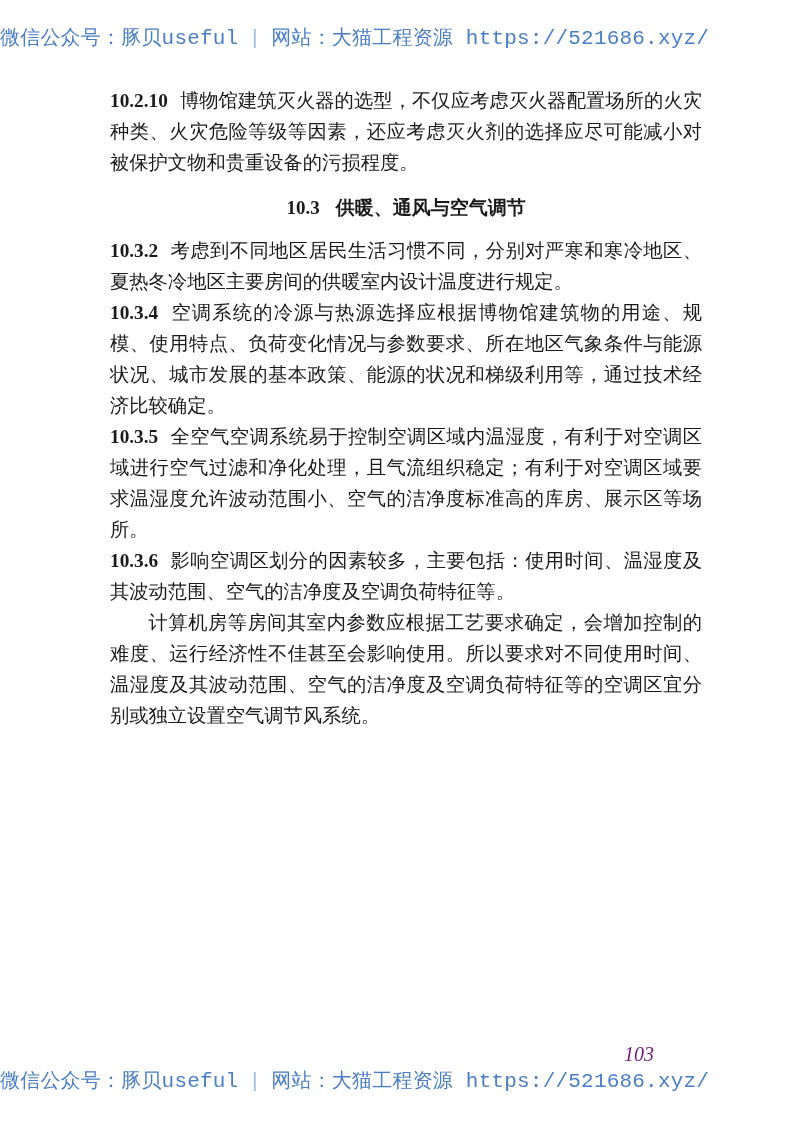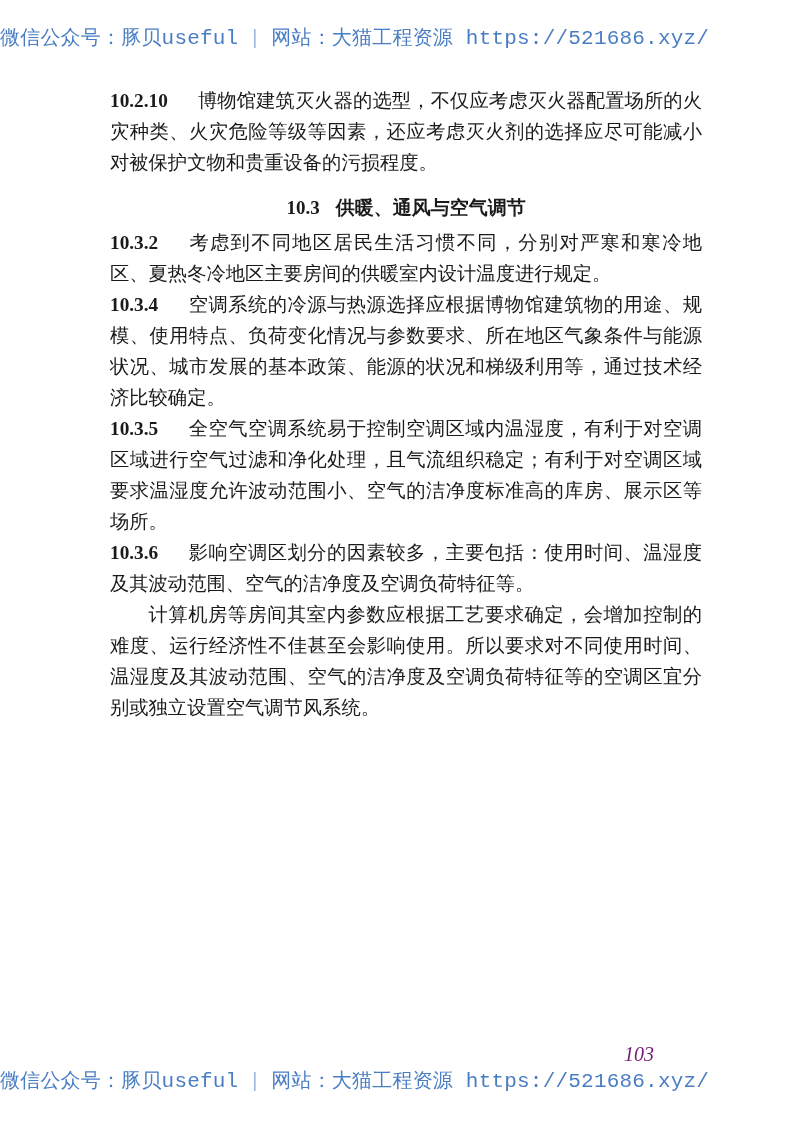--- a/index.html
+++ b/index.html
@@ -15,24 +15,24 @@
   }
   .watermark .cjk { font-family: "DejaVu Sans", sans-serif; font-size: 20px; }
   .watermark .sep { color: #9fb9df; margin: 0 10px; }
   .wm-top { top: 24px; }
   .wm-bottom { top: 1067px; }
   .content {
     position: absolute; left: 110px; top: 85px; width: 592px;
     font-size: 19.3px; line-height: 31px; text-align: justify;
   }
   .p { margin: 0; }
-  .num { font-family: "Liberation Serif", serif; font-weight: bold; margin-right: 30px; }
+  .num { font-family: "Liberation Serif", serif; font-weight: bold; margin-right: 12px; }
   .heading {
     text-align: center; font-weight: bold; font-size: 19px;
-    margin: 14px 0 4px 0; font-family: "DejaVu Sans", sans-serif;
+    margin: 14px 0 12px 0; font-family: "DejaVu Sans", sans-serif;
   }
   .heading .hnum { font-family: "Liberation Serif", serif; margin-right: 16px; }
   .indent { text-indent: 2em; }
   .page-number {
     position: absolute; left: 624px; top: 1043px;
     font-family: "Liberation Serif", serif; font-style: italic; font-size: 20px; color: #701a75;
   }
 </style>
 </head>
 <body>

